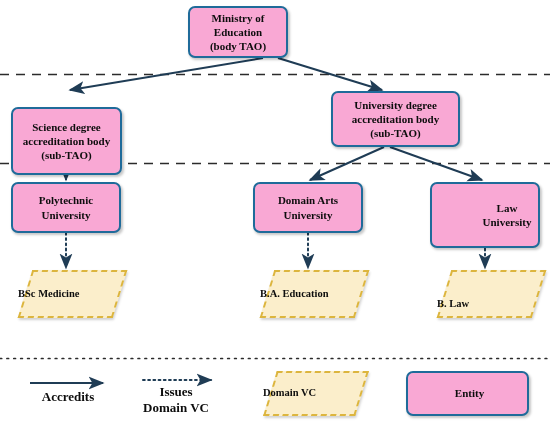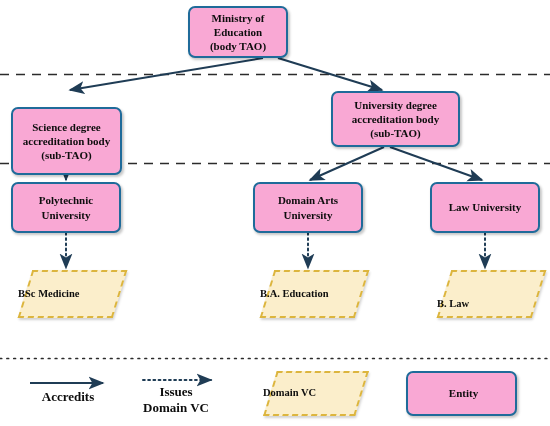--- a/index.html
+++ b/index.html
@@ -143,21 +143,21 @@
     </div>
   </div>
 
   <div class="entity" style="left:253px; top:182px; width:110px; height:51px;">
     <div>
       <span>Domain Arts</span>
       <span>University</span>
     </div>
   </div>
 
-  <div class="entity" style="left:430px; top:182px; width:110px; height:51px;">
+  <div class="entity" style="left:430px; top:182px; width:110px; height:66px;padding-left:48px;">
     <div>
       <span>Law University</span>
     </div>
   </div>
 
   <div class="vc" style="left:25px; top:270px; width:95px; height:48px;"></div>
   <div class="vc-label" style="left:18px; top:270px; width:110px; height:48px;">
     <span>BSc Medicine</span>
   </div>
 
@@ -178,19 +178,19 @@
   <div class="legend-text" style="left:131px; top:384px; width:90px;">
     <span>Issues</span><br>
     <span>Domain VC</span>
   </div>
 
   <div class="vc" style="left:270px; top:371px; width:92px; height:45px;"></div>
   <div class="vc-label" style="left:263px; top:371px; width:106px; height:45px;">
     <span>Domain VC</span>
   </div>
 
-  <div class="entity" style="left:406px; top:371px; width:111px; height:45px;padding-left:8px;">
+  <div class="entity" style="left:406px; top:371px; width:123px; height:45px;padding-left:8px;">
     <div>
       <span>Entity</span>
     </div>
   </div>
 
 </div>
 
 </body></html>

